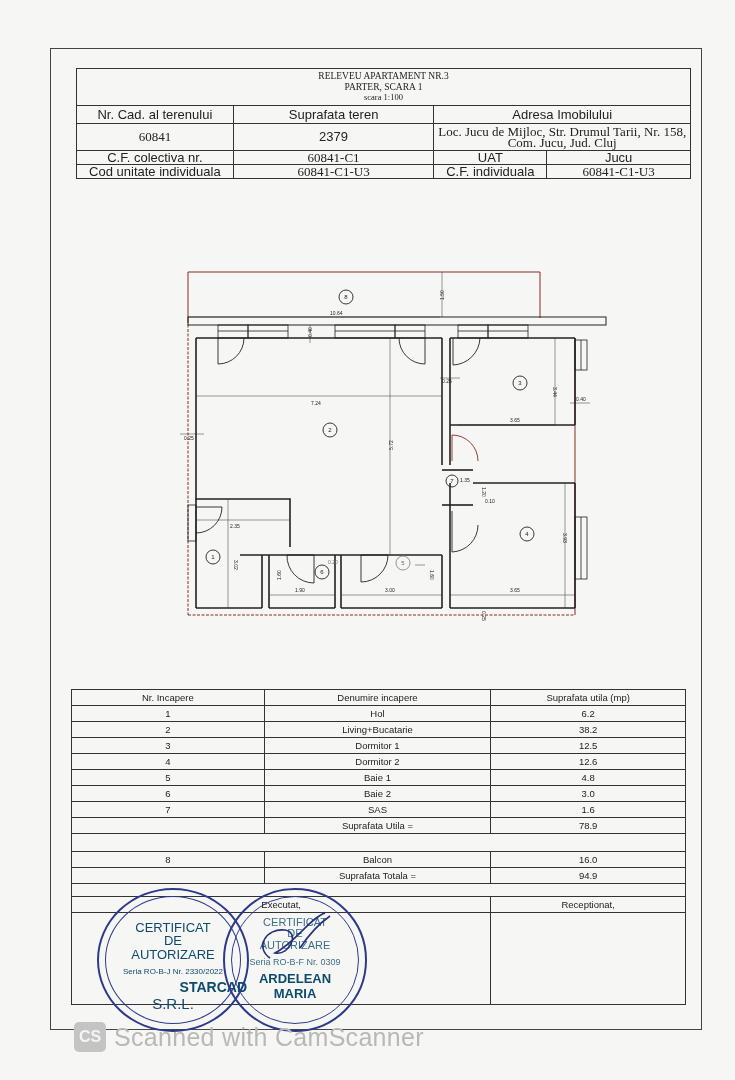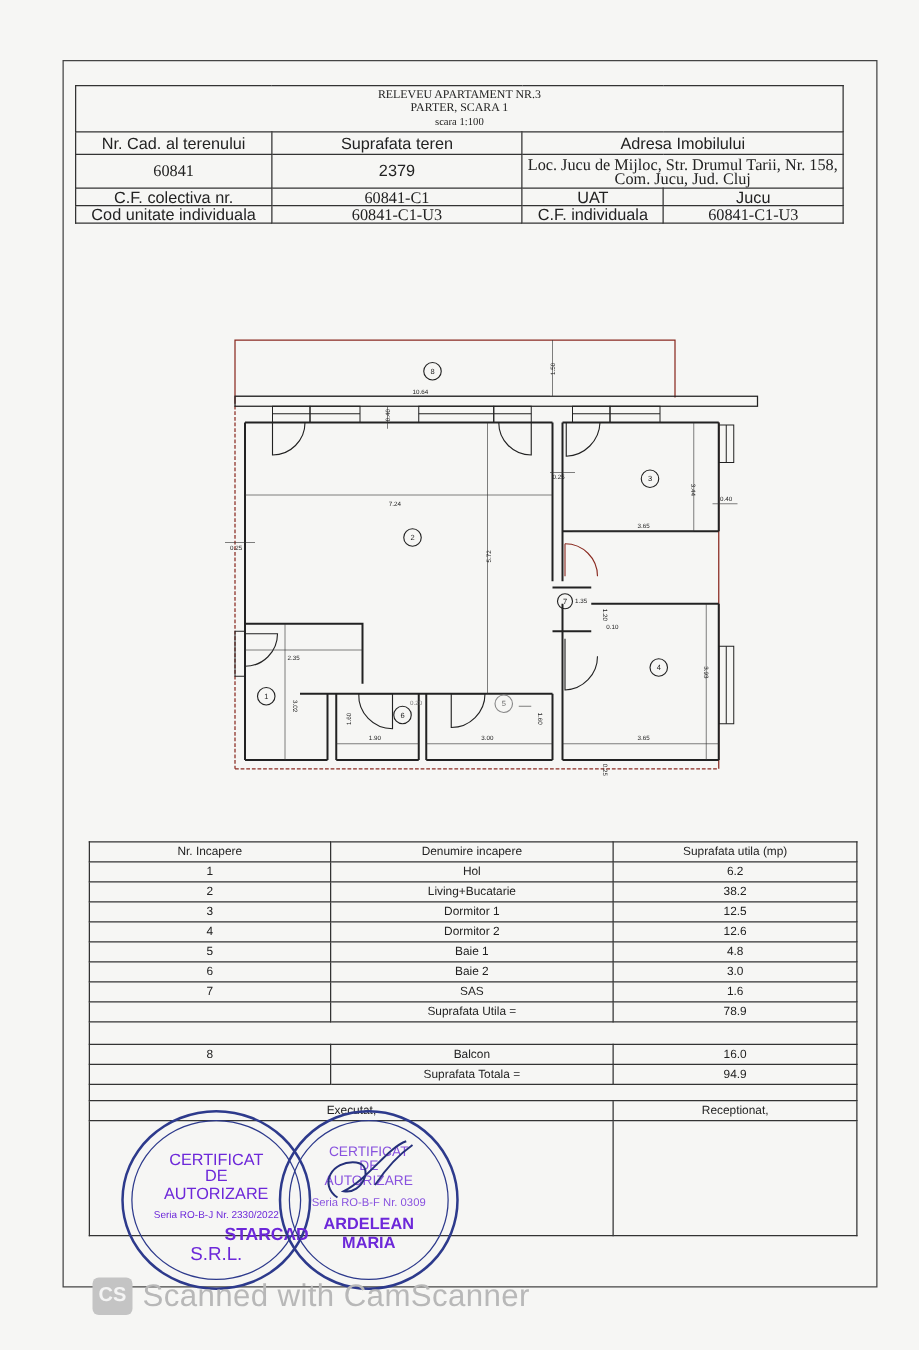--- a/index.html
+++ b/index.html
@@ -2,25 +2,25 @@
 <html><head>
 <meta charset="utf-8">
 <style>
   html, body { margin:0; padding:0; }
   body { width:735px; height:1080px; background:#f6f6f4; position:relative; overflow:hidden; font-family:"Liberation Sans", sans-serif; color:#222; }
   .frame { position:absolute; left:50px; top:48px; width:652px; height:982px; border:1.5px solid #444; box-sizing:border-box; }
   table { border-collapse:collapse; position:absolute; }
   td { border:1px solid #333; text-align:center; padding:0; font-size:13px; line-height:11px; }
   .hdr { font-family:"Liberation Serif", serif; font-size:9.5px; line-height:10.5px; padding:2px 0; }
   .serif { font-family:"Liberation Serif", serif; }
-  #t1 { left:60px; top:68px; width:615px; }
-  #t2 { left:71px; top:673px; width:615px; }
+  #t1 { left:76px; top:68px; width:615px; }
+  #t2 { left:71px; top:689px; width:615px; }
   #t2 td { height:15px; font-size:9.5px; }
   #plan { position:absolute; left:180px; top:265px; }
-  .stamp { position:absolute; border:2px solid #2d3a8c; border-radius:50%; color:#6d28d9; text-align:center; font-family:"Liberation Sans", sans-serif; }
+  .stamp { position:absolute; border:2px solid #2d3a8c; border-radius:50%; color:#0c4a6e; text-align:center; font-family:"Liberation Sans", sans-serif; }
   .stamp .big { font-weight:bold; }
   .cs { position:absolute; left:42px; top:1022px; display:flex; align-items:center; color:#b8b8b8;margin-left:32px; }
   .cs .logo { width:32px; height:30px; background:#c4c4c4; color:#f4f4f4; border-radius:5px; font-weight:bold; font-size:16px; display:flex; align-items:center; justify-content:center; margin-right:8px; }
   .cs .txt { font-size:25px; letter-spacing:0.3px; }
 </style>
 </head>
 <body>
 
 <div class="frame"></div>
 

